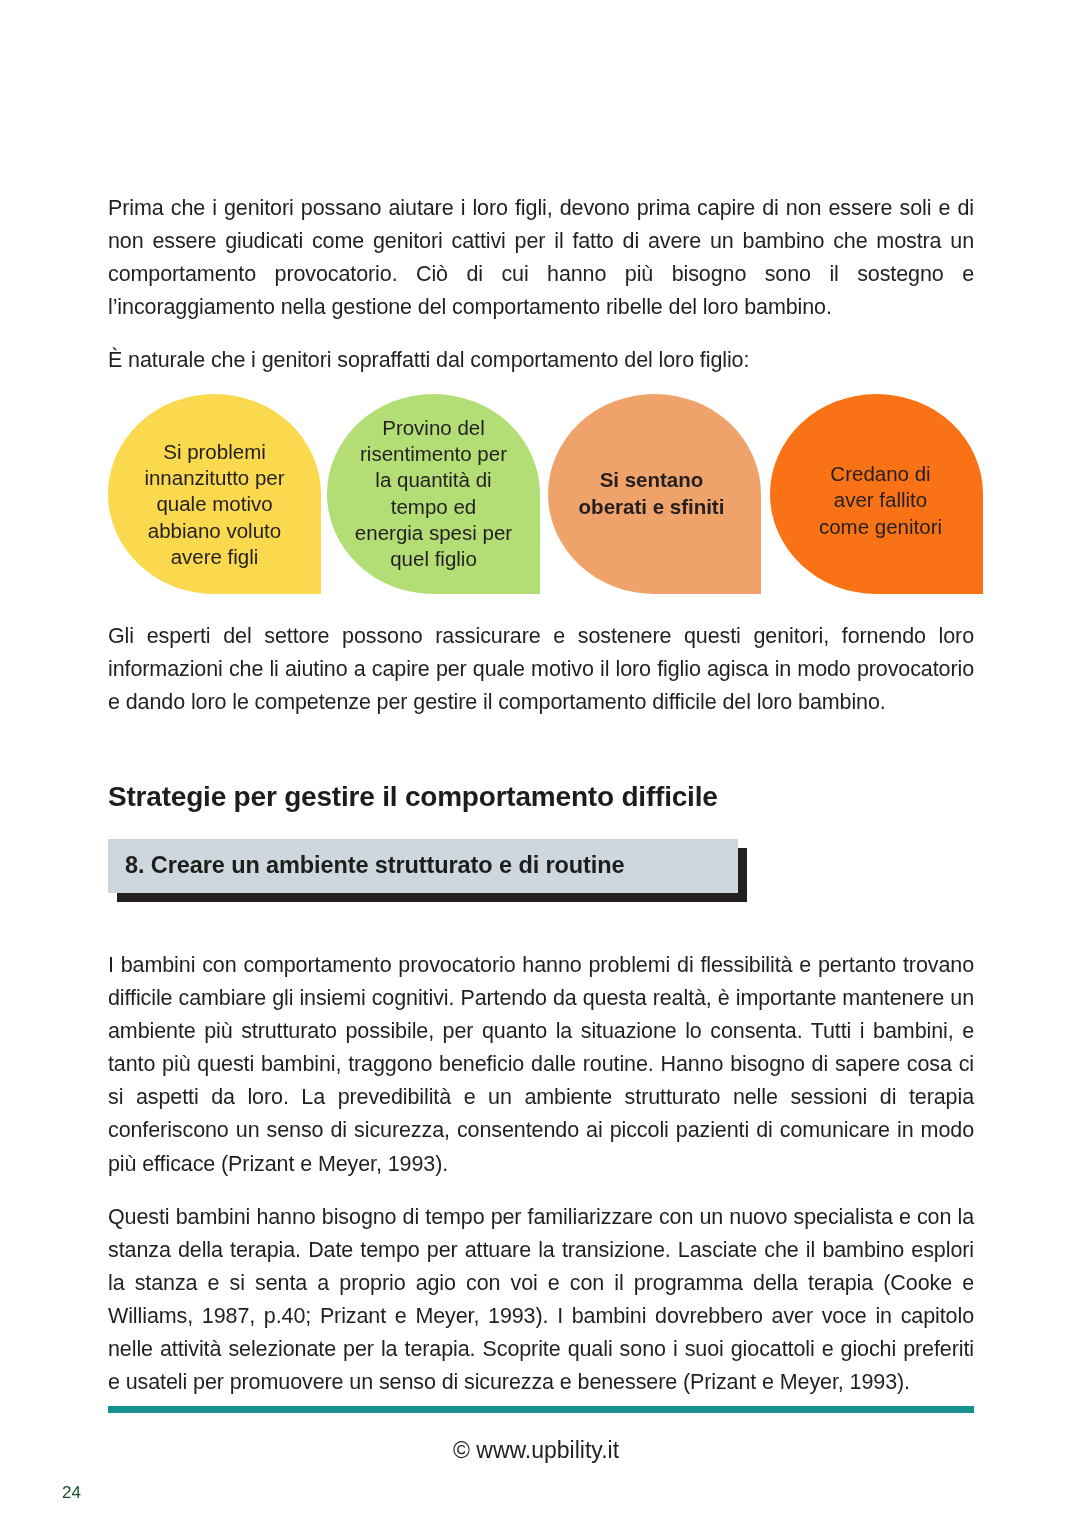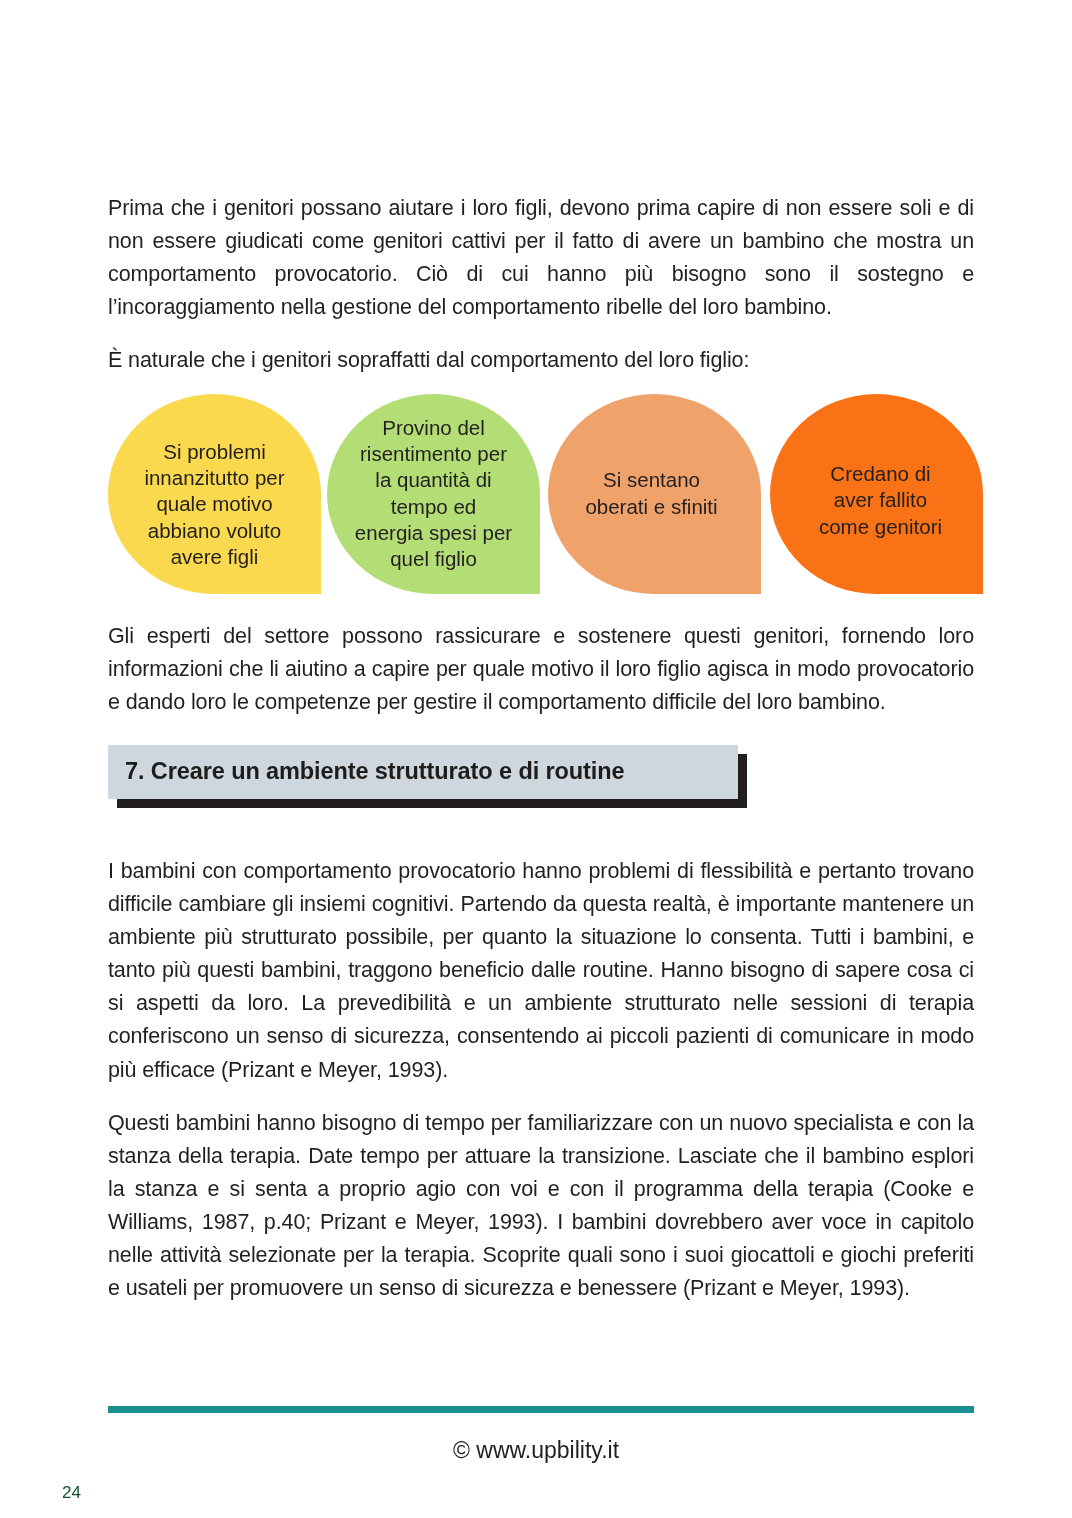--- a/index.html
+++ b/index.html
@@ -62,21 +62,21 @@
   .shape .txt {
     font-size: 20.5px;
     line-height: 1.28;
     text-align: center;
     color: #231f20;
     display: block;
     white-space: pre-line;
   }
   .shape.s1 { left: 0px;   }
   .shape.s2 { left: 219px; }
-  .shape.s3 { left: 440px; }
+  .shape.s3 { left: 440px; font-weight: bold; }
   .shape.s4 { left: 662px; }
 
   .shape.s1 .txt { padding-top: 22px; }
   .shape.s3 .txt { padding-right: 6px; }
   .shape.s4 .txt { padding-left: 8px; padding-top: 14px; }
 
   
   h2.section {
     font-size: 28px;
     font-weight: bold;
@@ -181,25 +181,28 @@
       </div>
       <div class="shape s4" style="background: #f97316;">
         <span class="txt">Credano di
 aver fallito
 come genitori</span>
       </div>
     </div>
 
     <p class="body">Gli esperti del settore possono rassicurare e sostenere questi genitori, fornendo loro informazioni che li aiutino a capire per quale motivo il loro figlio agisca in modo provocatorio e dando loro le competenze per gestire il comportamento difficile del loro bambino.</p>
 
+    <div class="section-wrap">
+      <h2 class="section">Strategie per gestire il comportamento difficile</h2>
+    </div>
 
     <div class="subhead-wrap">
       <div class="subhead-shadow"></div>
       <div class="subhead" style="background: rgb(206, 214, 222);">
-        <span class="label">7. Creare un ambiente strutturato e di routine</span>
+        <span class="label">8. Creare un ambiente strutturato e di routine</span>
       </div>
     </div>
 
     <p class="body">I bambini con comportamento provocatorio hanno problemi di flessibilità e pertanto trovano difficile cambiare gli insiemi cognitivi. Partendo da questa realtà, è importante mantenere un ambiente più strutturato possibile, per quanto la situazione lo consenta. Tutti i bambini, e tanto più questi bambini, traggono beneficio dalle routine. Hanno bisogno di sapere cosa ci si aspetti da loro. La prevedibilità e un ambiente strutturato nelle sessioni di terapia conferiscono un senso di sicurezza, consentendo ai piccoli pazienti di comunicare in modo più efficace (Prizant e Meyer, 1993).</p>
 
     <p class="body">Questi bambini hanno bisogno di tempo per familiarizzare con un nuovo specialista e con la stanza della terapia. Date tempo per attuare la transizione. Lasciate che il bambino esplori la stanza e si senta a proprio agio con voi e con il programma della terapia (Cooke e Williams, 1987, p.40; Prizant e Meyer, 1993). I bambini dovrebbero aver voce in capitolo nelle attività selezionate per la terapia. Scoprite quali sono i suoi giocattoli e giochi preferiti e usateli per promuovere un senso di sicurezza e benessere (Prizant e Meyer, 1993).</p>
 
   </div>
 
   <div class="footer-rule" style="background: rgb(24, 144, 143);"></div>

